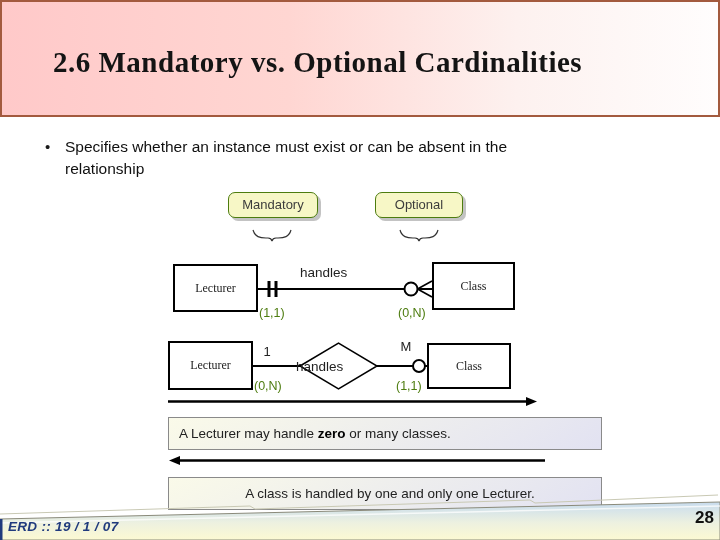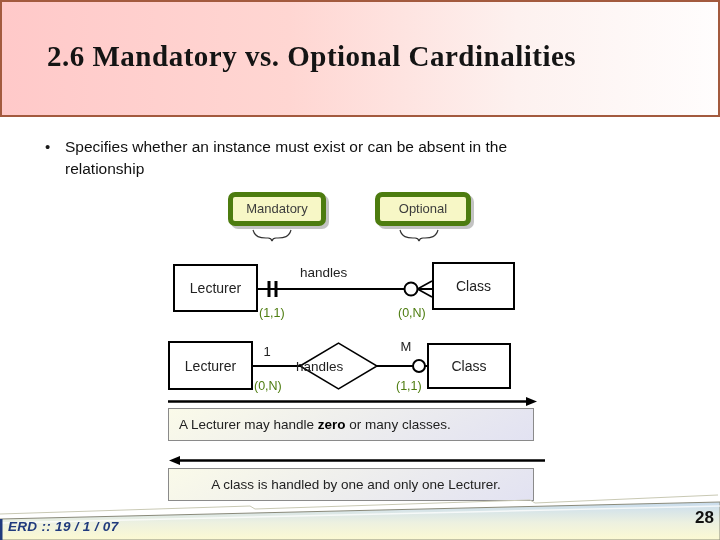--- a/index.html
+++ b/index.html
@@ -7,56 +7,56 @@
     position:relative;width:720px;height:540px;background:#ffffff;overflow:hidden;
     font-family:"Liberation Sans", sans-serif;color:#1a1a1a;
   }
   
   .banner{
     position:absolute;left:0;top:0;width:720px;height:117px;box-sizing:border-box;
     border:2px solid var(--banner-border,#a35a3e);
     background:linear-gradient(90deg,var(--banner-pink,#ffc9c9) 0%,#ffd6d2 40%,#fdf1ef 72%,#fffdfd 100%);
   }
   .banner h1{
-    position:absolute;left:43px;top:36px;margin:2px;
+    position:absolute;left:43px;top:36px;margin:8px;
     font-family:"Liberation Serif", serif;font-weight:700;font-size:29px;color:#141414;
     letter-spacing:.5px;white-space:nowrap;
   }
   
   .bullet-row{position:absolute;left:45px;top:136px;width:560px;display:flex;}
   .bullet-dot{width:20px;font-size:15px;line-height:1.4;}
   .bullet-text{width:505px;font-size:15.5px;line-height:1.4;color:#101010;}
   
   .badge{
     position:absolute;height:24px;line-height:24px;text-align:center;
     font-size:13px;color:#3c3c3c;
     background:var(--badge-fill,#f7f7c6);
-    border:5px solid #4d7c0f;border-radius:7px;
+    border:1px solid #4d7c0f;border-radius:7px;
     box-shadow:3px 3px 0 rgba(145,145,145,.55);
   }
   .badge.mandatory{left:228px;top:192px;width:88px;}
   .badge.optional{left:375px;top:192px;width:86px;}
   .brace{position:absolute;width:40px;height:13px;}
   
   .entity{
     position:absolute;box-sizing:border-box;border:2px solid #000;background:#fff;
     display:flex;align-items:center;justify-content:center;
-    font-size:14px;color:#222;
+    font-size:12px;color:#222;font-family:Liberation Serif, serif;
   }
   .rel-label{position:absolute;text-align:left;font-size:13.5px;color:#222;}
   .card-label{position:absolute;font-size:12.5px;color:#4d7c0f;}
   .mult-label{position:absolute;font-size:13px;color:#222;text-align:center;}
   svg{position:absolute;overflow:visible;}
   
   .note{
-    position:absolute;left:168px;width:366px;height:33px;box-sizing:border-box;
+    position:absolute;left:168px;width:434px;height:33px;box-sizing:border-box;
     border:1px solid #8a8a8a;
     background:linear-gradient(150deg,var(--note-yellow,#fafae9) 0%,var(--note-lavender,#e2e2f2) 100%);
     font-size:13.5px;color:#222;line-height:31px;padding-left:10px;
-    white-space:nowrap;overflow:hidden;
+    white-space:nowrap;overflow:hidden;margin-top:9px;
   }
   .note b{font-weight:700;color:#000;}
   
   .footer-text{
     position:absolute;left:8px;top:519px;font-size:13.5px;font-weight:700;font-style:italic;
     color:var(--footer-text,#203a7d);letter-spacing:.3px;white-space:nowrap;
   }
   .page-number{
     position:absolute;left:686px;top:508px;width:28px;text-align:right;
     font-size:17px;color:#111;font-weight:bold;

